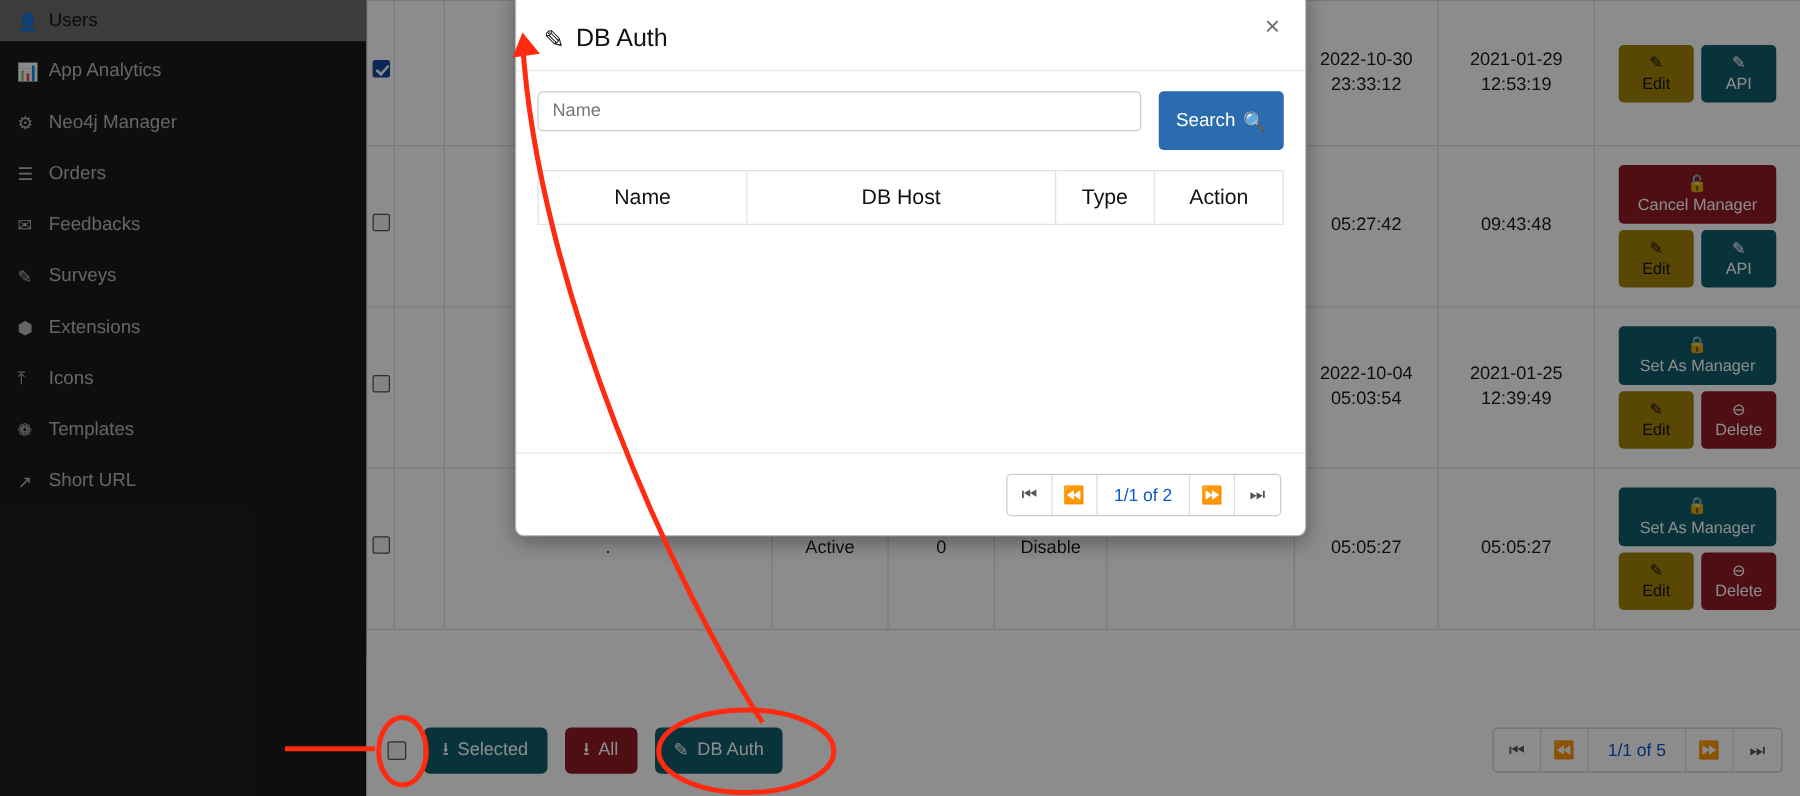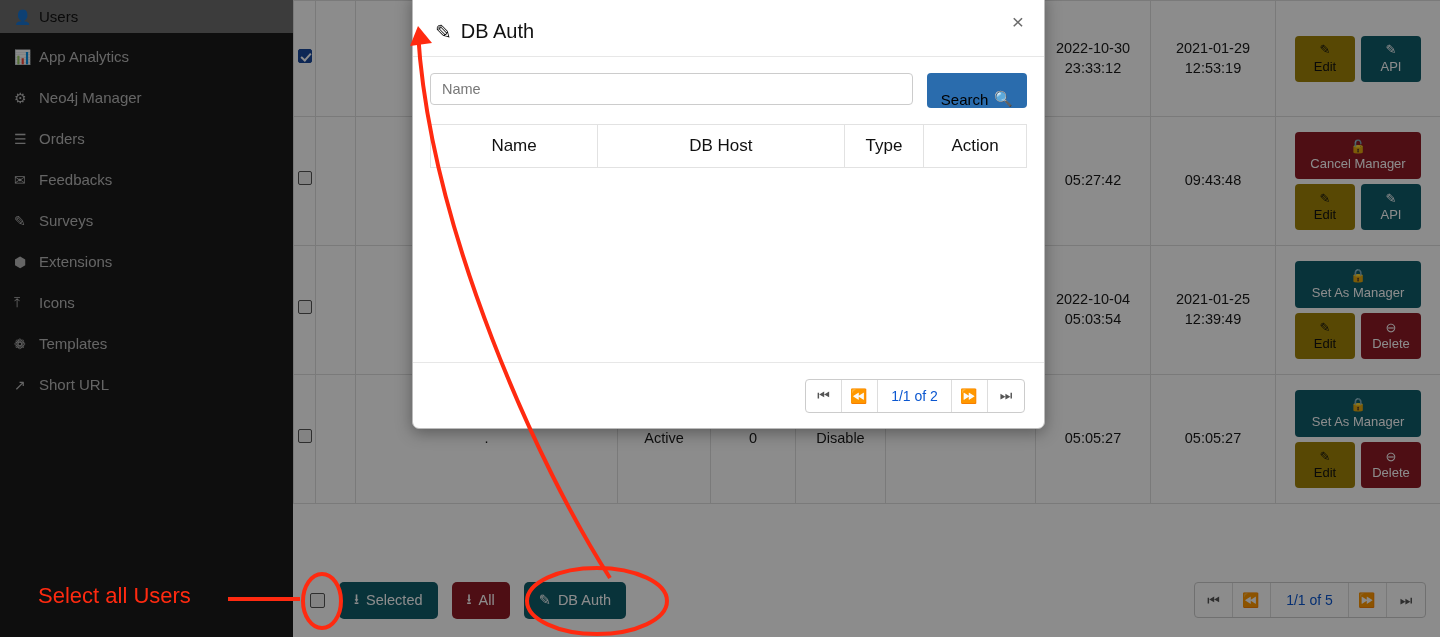--- a/index.html
+++ b/index.html
@@ -211,24 +211,24 @@
     flex: 1; height: 32px;
     border: 1px solid #ccc; border-radius: 4px;
     padding: 0 11px;
     font-size: 14.5px; color: #333;
     font-family: "Liberation Sans", sans-serif;
     outline: none;
   }
   .m-input::placeholder { color: #777; }
   .m-search-btn {
     background: #2a6cad;
-    color: #000000; border: none; border-radius: 4px;
-    height: 35px; padding: 0 14px;
+    color: #ffffff; border: none; border-radius: 4px;
+    height: 47px; padding: 0 14px;
     font-size: 15px; cursor: pointer;
-    display: inline-flex; align-items: flex-end; gap: 6px;
+    display: inline-flex; align-items: center; gap: 6px;
     font-family: "Liberation Sans", sans-serif;
   }
   table.m-table {
     margin-top: 16px;
     border-collapse: collapse;
     width: 100%;
     table-layout: fixed;
     font-size: 15px;
   }
   table.m-table th, table.m-table td {
@@ -557,15 +557,14 @@
 
     <path d="M 610 578 C 540 470, 430 230, 418 33" stroke="#ff2a10" stroke-width="4" fill="none"></path>
     <polygon points="418,26 410,46 432,43" fill="#ff2a10"></polygon>
 
     <ellipse cx="597" cy="601" rx="70" ry="33" stroke="#ff2a10" stroke-width="4" fill="none"></ellipse>
 
     <ellipse cx="322" cy="601" rx="19" ry="27" stroke="#ff2a10" stroke-width="4" fill="none"></ellipse>
 
     <line x1="228" y1="599" x2="300" y2="599" stroke="#ff2a10" stroke-width="4"></line>
   </svg>
-  <div class="annot-text">Select all Users</div>
 
 </div>
 
 </body></html>

